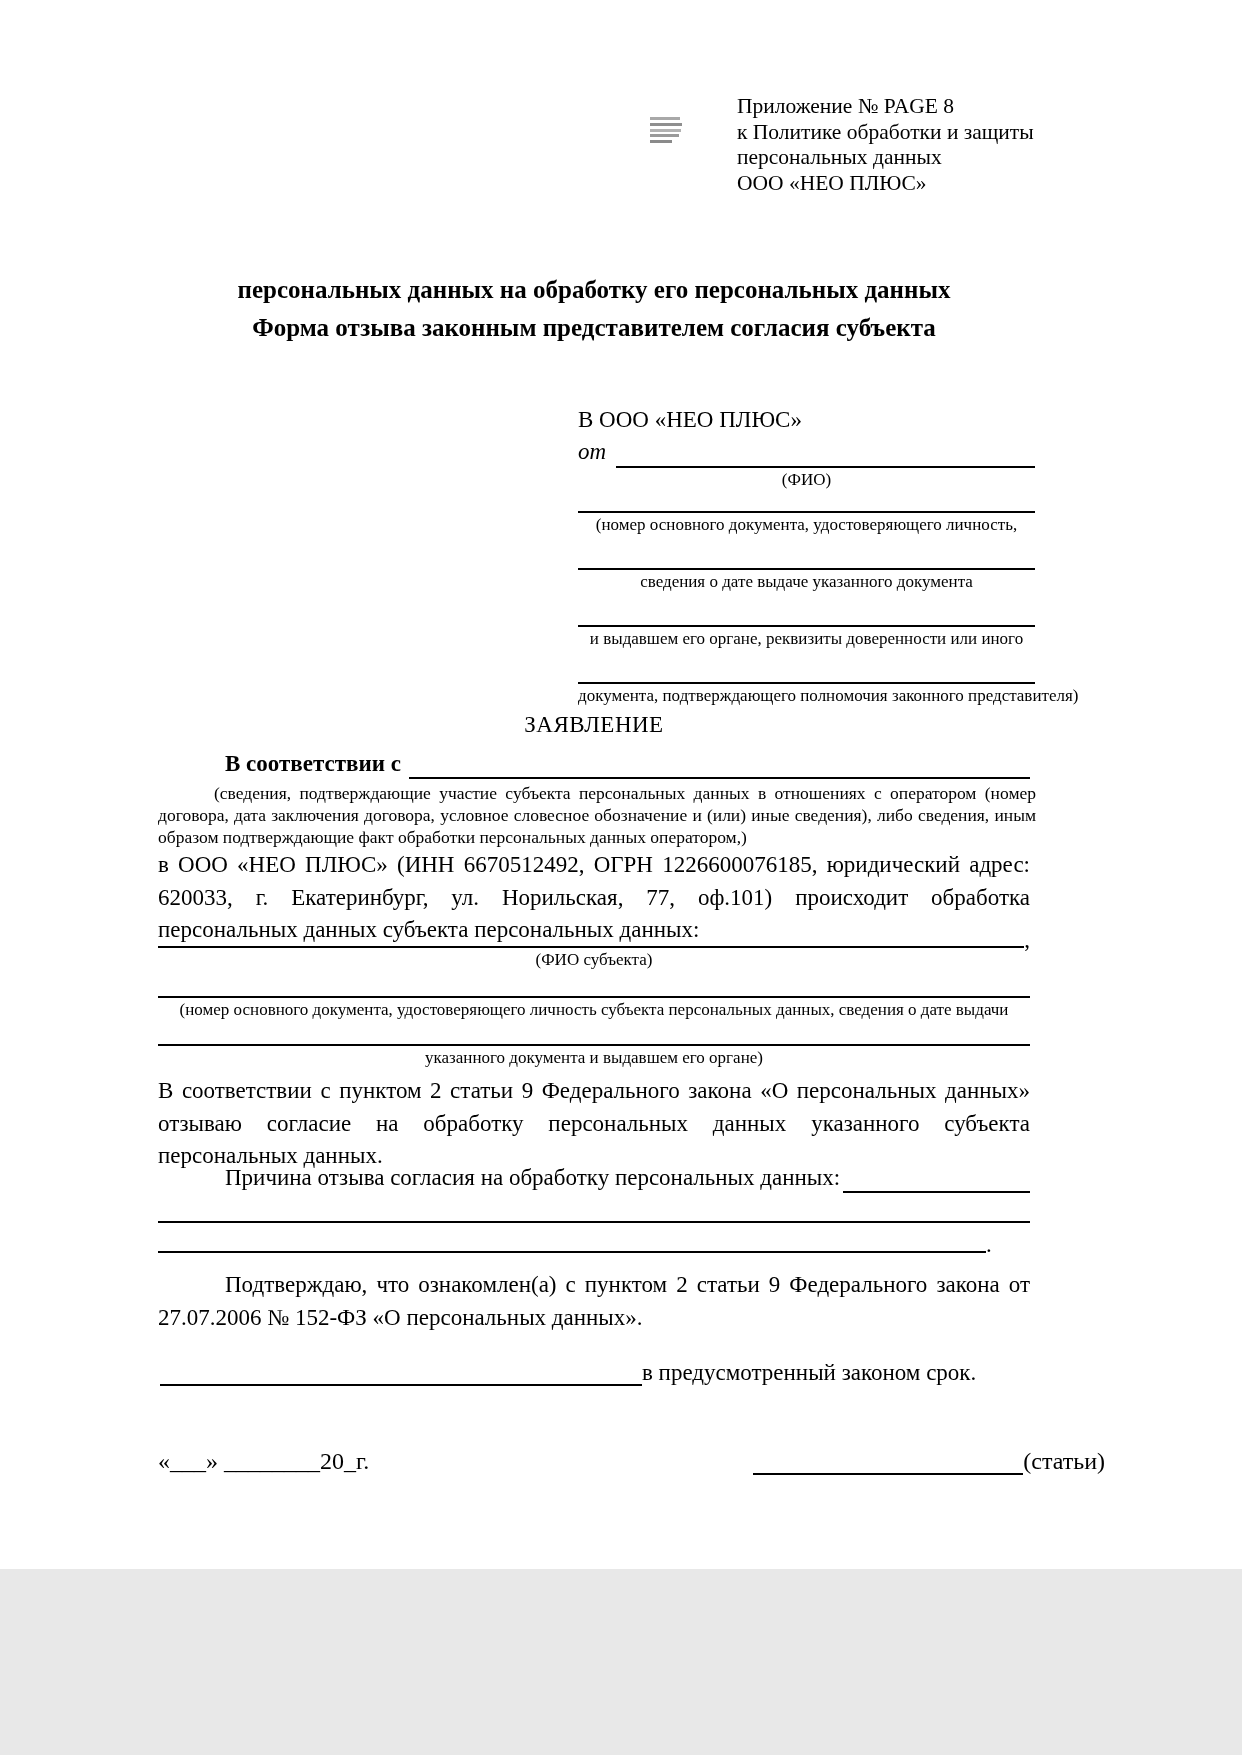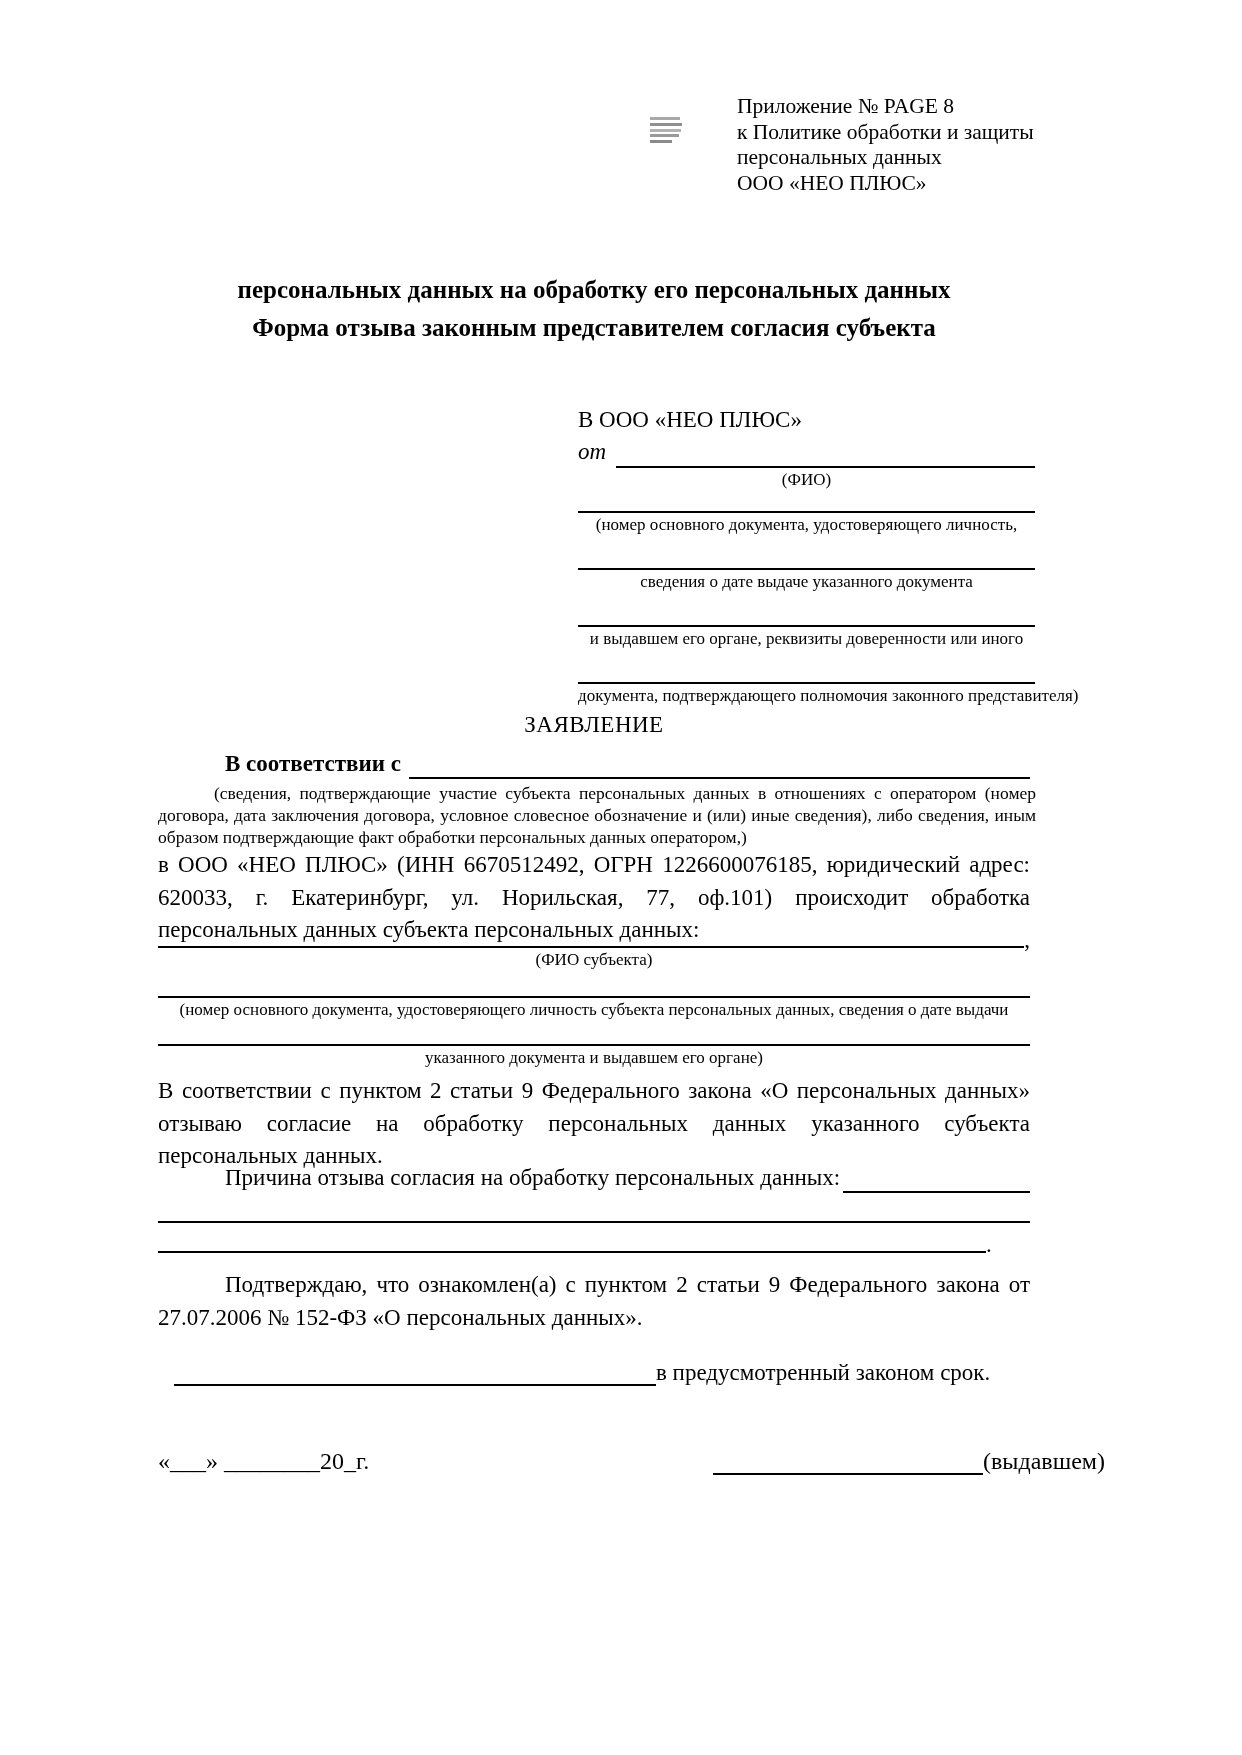--- a/index.html
+++ b/index.html
@@ -1,19 +1,19 @@
 <!DOCTYPE html>
 <html><head>
 <meta charset="utf-8">
 <style>
   * { margin:0; padding:0; box-sizing:border-box; }
   html,body { background:#e8e8e8; }
   .page {
     position:relative;
-    width:1242px; height:1755px;
+    width:1242px; height:1569px;
     margin:0 auto;
     background:#ffffff;
     font-family:"Liberation Serif", serif;
     color:#000;
     overflow:hidden;
   }
 
   
   .doc-mark { position:absolute; left:650px; top:117px; width:32px; height:26px;
               display:flex; flex-direction:column; justify-content:space-between; }
@@ -68,21 +68,21 @@
   .reason-row > span:first-child { margin-right:3px; white-space:nowrap; }
 
   .reason2 { position:absolute; left:158px; top:1221px; width:872px; }
   .reason3 { position:absolute; left:158px; top:1237px; width:872px; font-size:23px; }
   .ufix { border-bottom:2px solid #000; align-self:stretch; }
   .reason3 .ufix { width:828px; }
 
   .confirm { top:1269px; text-indent:67px; }
   .response { top:1334px; text-indent:67px; text-align:left; white-space:nowrap; }
 
-  .addr-row { position:absolute; left:174px; top:1360px; width:872px;
+  .addr-row { position:absolute; left:160px; top:1360px; width:872px;
               display:flex; align-items:flex-end; font-size:23px; }
   .addr-row .ufix { width:482px; }
 
   .sign-row { position:absolute; left:158px; top:1448px; width:947px;
               display:flex; justify-content:space-between; font-size:24px; }
   .sign-right { display:flex; align-items:flex-end; }
   .sign-right .ufix { width:270px; }
 </style>
 </head>
 <body>
@@ -166,17 +166,17 @@
 
   <div class="addr-row">
     <span class="ufix"></span>
     <span>в предусмотренный законом срок.</span>
   </div>
 
   <div class="sign-row">
     <span>«___» ________20_г.</span>
     <span class="sign-right">
       <span class="ufix"></span>
-      <span>(выдавшем)</span>
+      <span>(статьи)</span>
     </span>
   </div>
 
 </div>
 
 </body></html>

